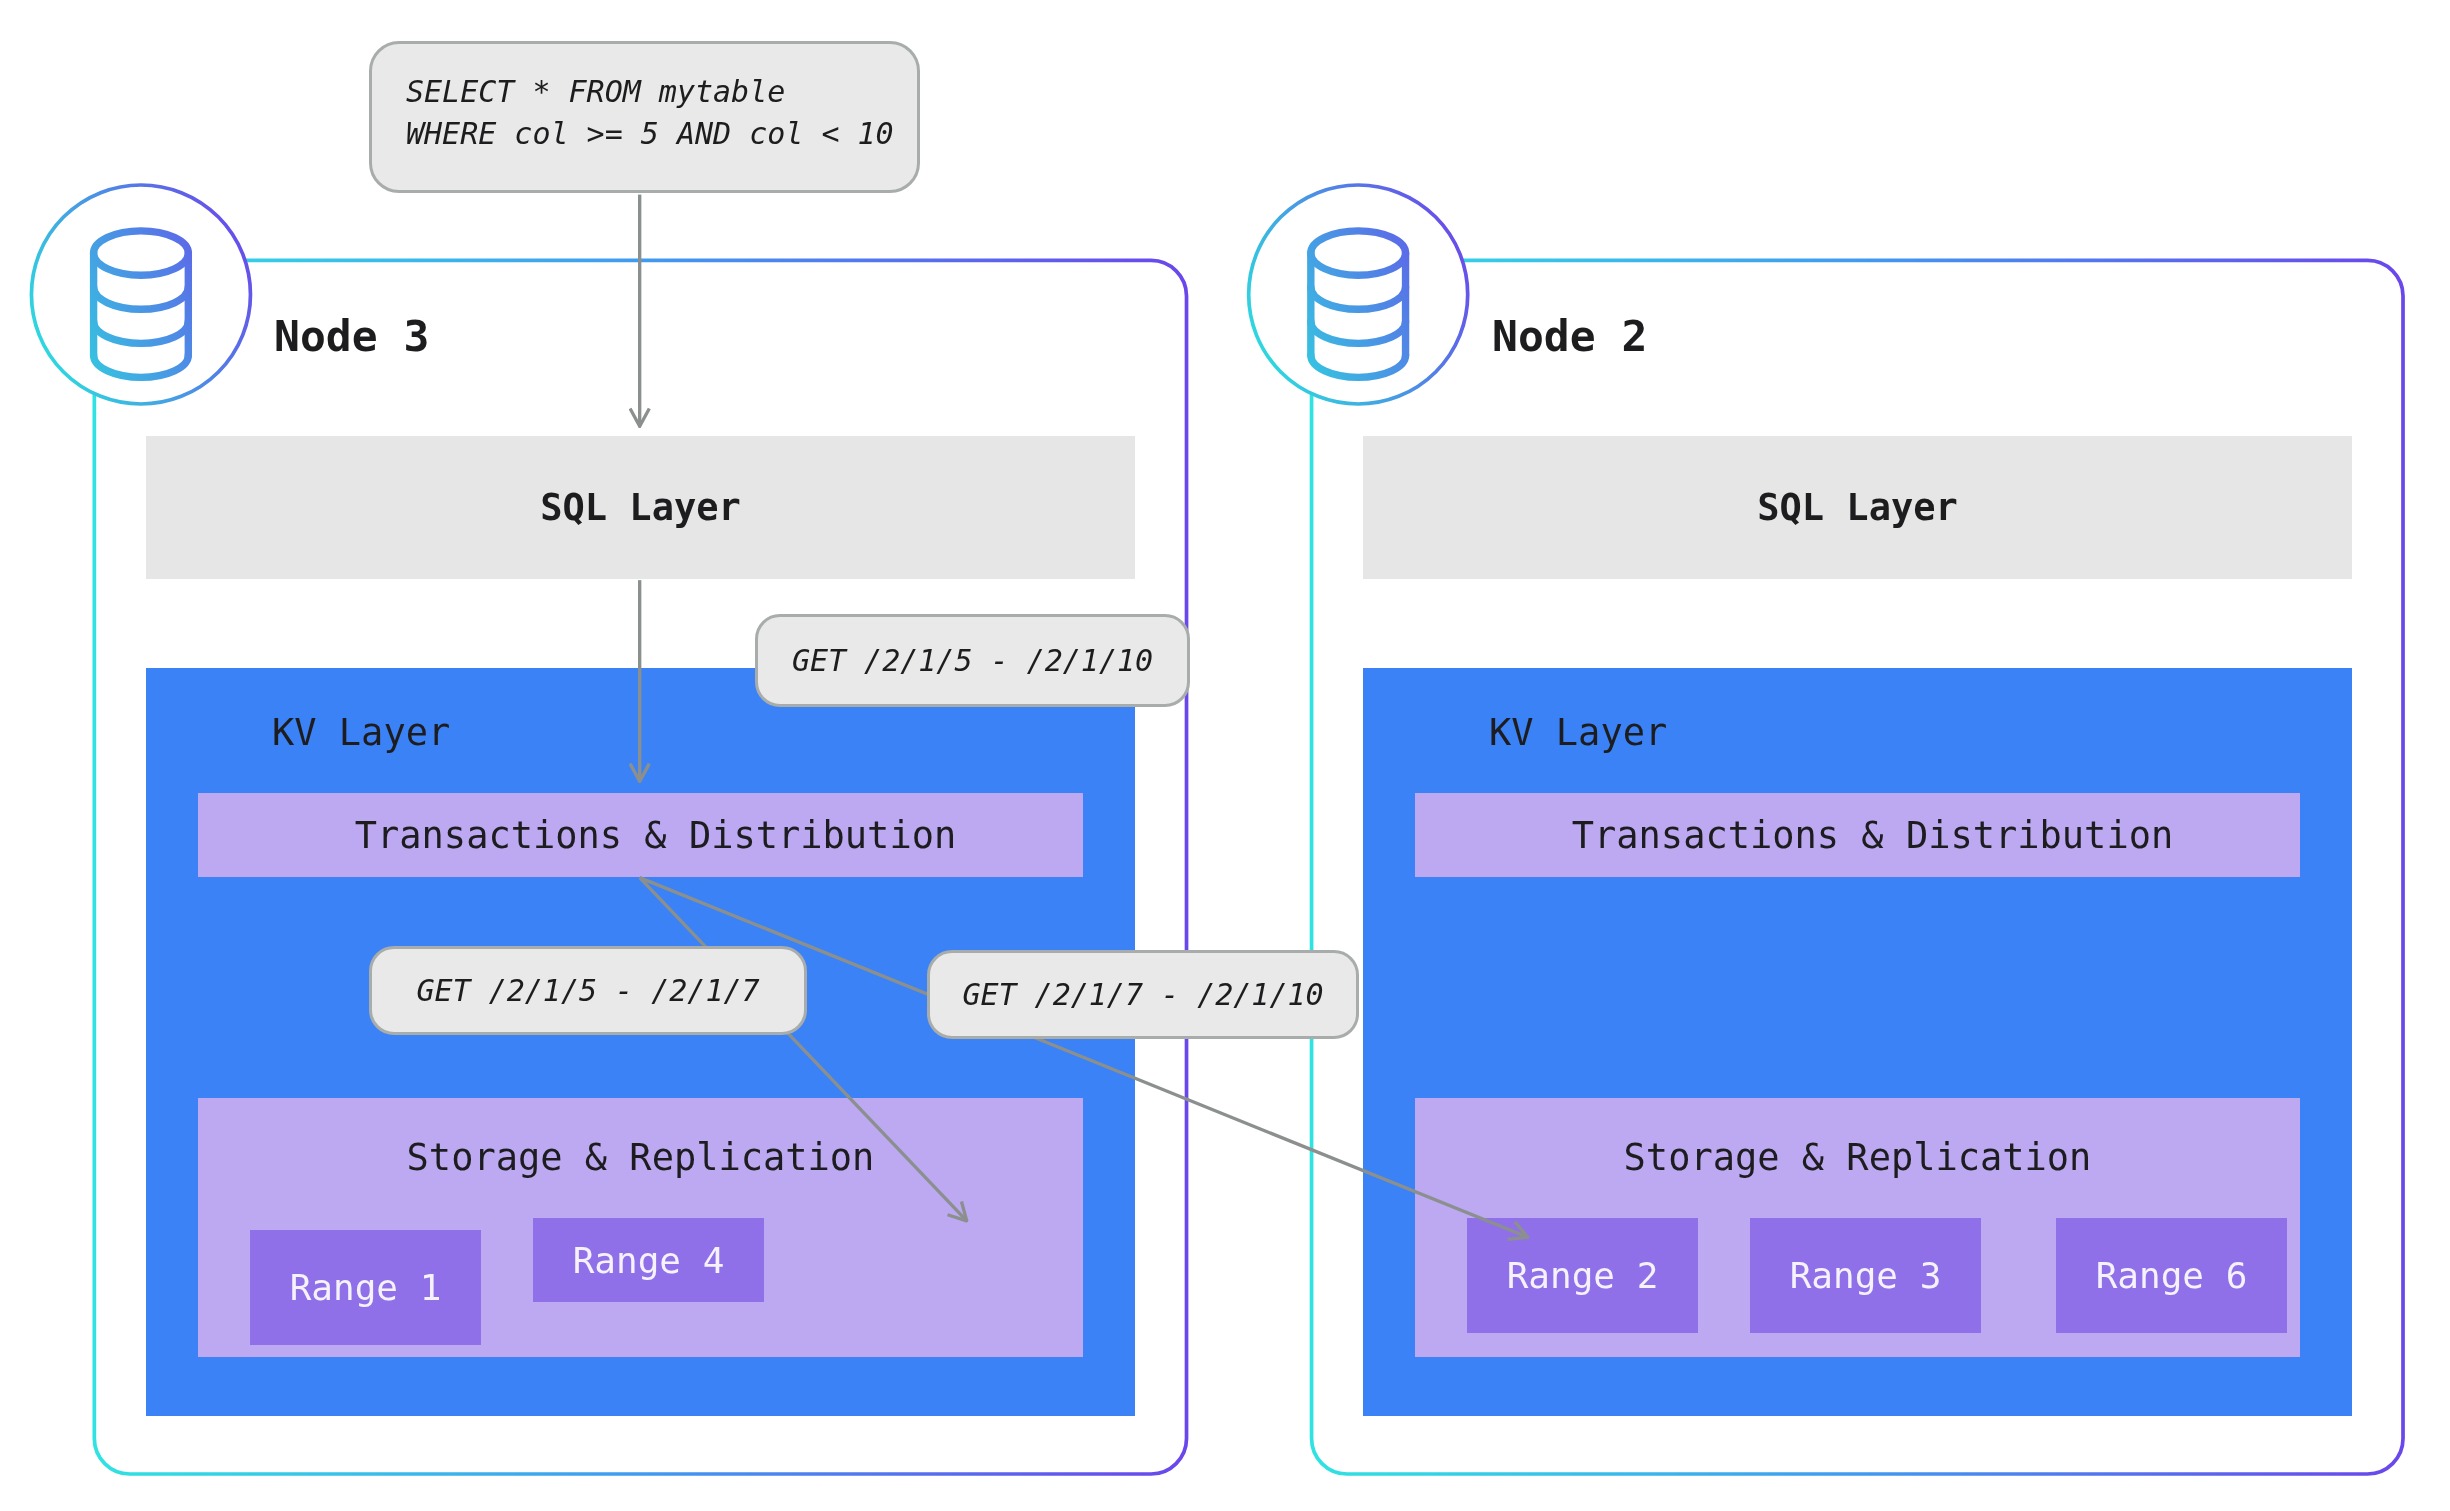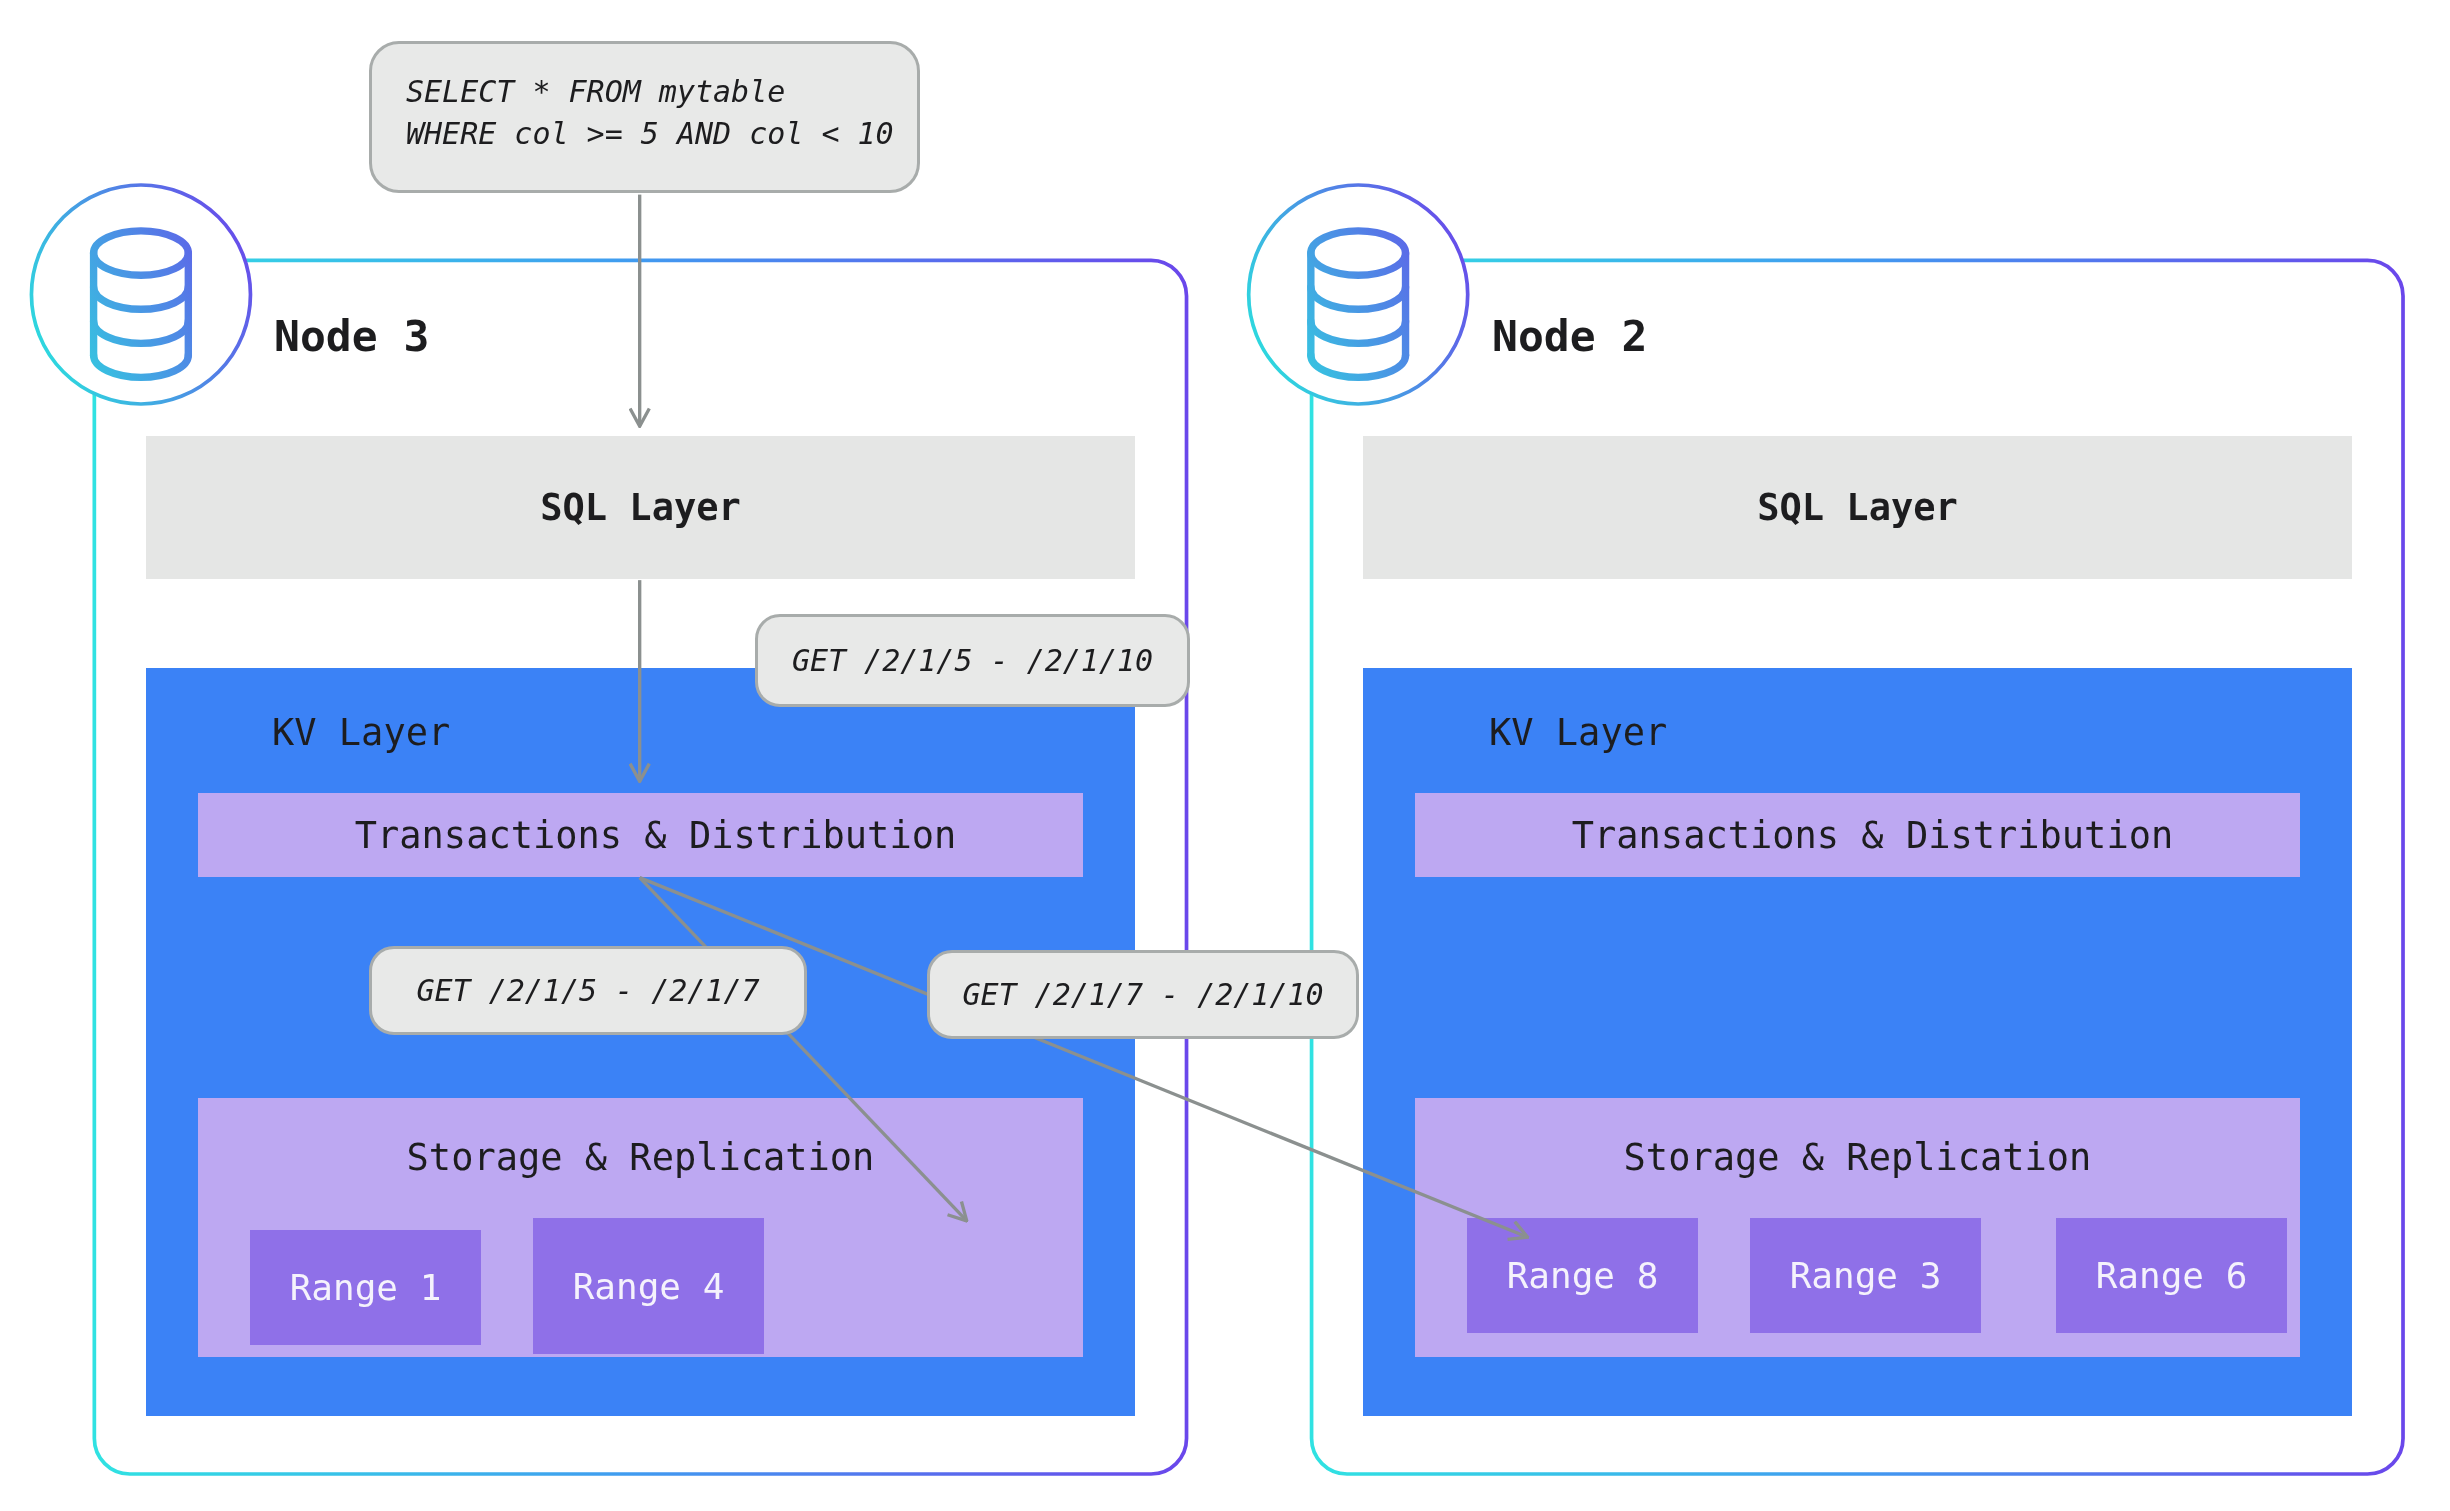--- a/index.html
+++ b/index.html
@@ -102,36 +102,36 @@
   </div>
 
   <div class="box colored kv-box" style="left:146px;top:668px;width:989px;height:748px;">
     <div class="kv-label">KV Layer</div>
     <div class="box bar" style="left:52px;top:125px;width:885px;height:84px;">
       <span class="layer-text">Transactions &amp; Distribution</span>
     </div>
     <div class="box storage" style="left:52px;top:430px;width:885px;height:259px;">
       <div class="storage-label layer-text">Storage &amp; Replication</div>
       <div class="range" style="left:52px;top:132px;width:231px;height:115px;">Range 1</div>
-      <div class="range" style="left:335px;top:120px;width:231px;height:136px;">Range 4</div>
+      <div class="range" style="left:335px;top:120px;width:231px;height:84px;">Range 4</div>
     </div>
   </div>
 
   <div class="box colored sql-box" style="left:1363px;top:436px;width:989px;height:143px;">
     <span class="layer-text">SQL Layer</span>
   </div>
 
   <div class="box colored kv-box" style="left:1363px;top:668px;width:989px;height:748px;">
     <div class="kv-label">KV Layer</div>
     <div class="box bar" style="left:52px;top:125px;width:885px;height:84px;">
       <span class="layer-text">Transactions &amp; Distribution</span>
     </div>
     <div class="box storage" style="left:52px;top:430px;width:885px;height:259px;">
       <div class="storage-label layer-text">Storage &amp; Replication</div>
-      <div class="range" style="left:52px;top:120px;width:231px;height:115px;">Range 8</div>
+      <div class="range" style="left:52px;top:120px;width:231px;height:115px;">Range 2</div>
       <div class="range" style="left:335px;top:120px;width:231px;height:115px;">Range 3</div>
       <div class="range" style="left:641px;top:120px;width:231px;height:115px;">Range 6</div>
     </div>
   </div>
 
   <svg class="layer" id="svg-arrows" viewBox="0 0 3310 2042" width="2450" height="1511">
     <defs>
       <marker id="arrowhead" viewBox="0 0 28 30" refX="26" refY="15" markerWidth="28" markerHeight="30" markerUnits="userSpaceOnUse" orient="auto">
         <path d="M2,2 L26,15 L2,28" fill="none" stroke="#8b908f" stroke-width="4.5"></path>
       </marker>

